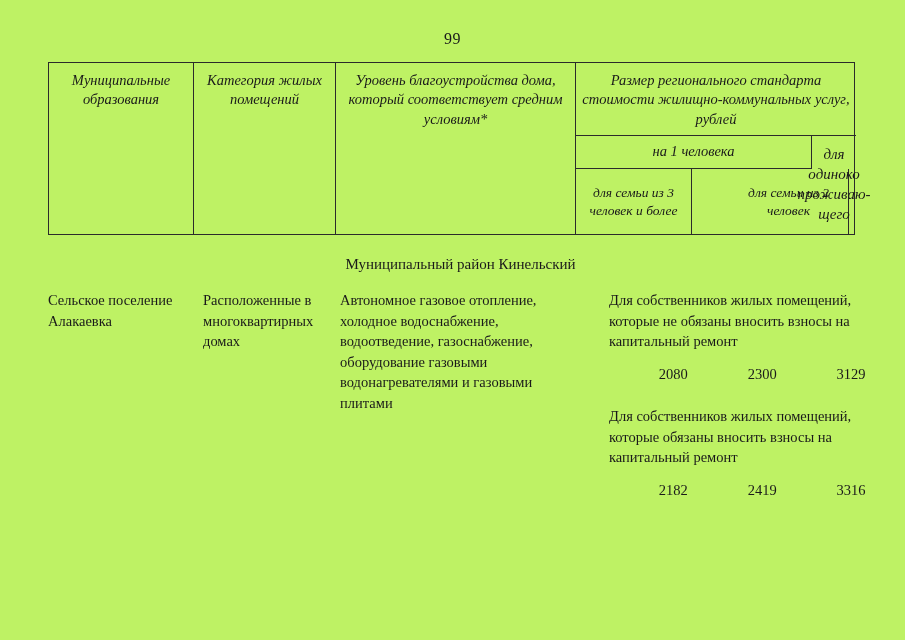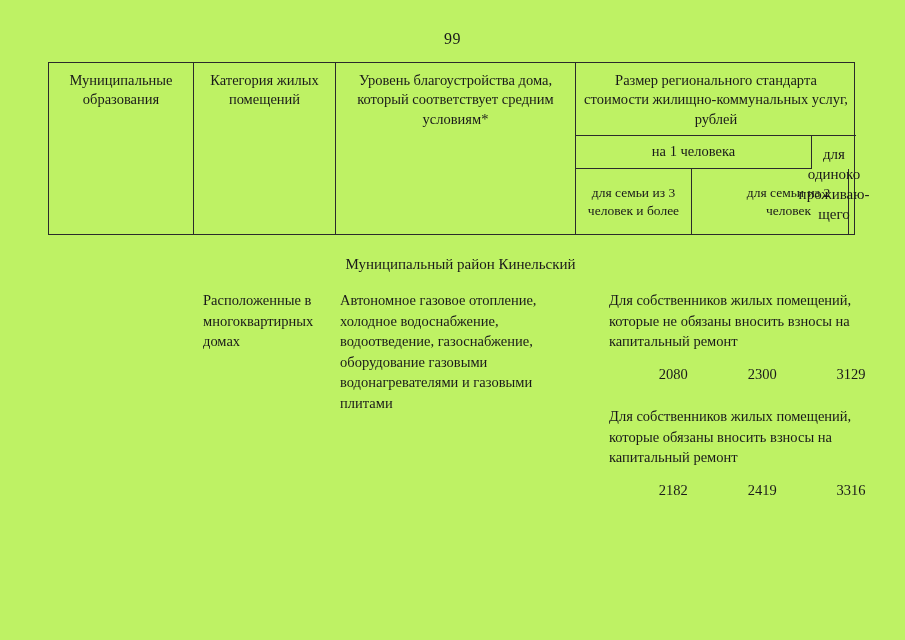--- a/index.html
+++ b/index.html
@@ -40,20 +40,21 @@
     top: 62px;
     width: 807px;
     height: 173px;
     border: 1.3px solid #2b2b2b;
     box-sizing: border-box;
   }
   .htable-inner {
     position: relative;
     width: 100%;
     height: 100%;
+    font-style: italic;
   }
   .hcell {
     position: absolute;
     box-sizing: border-box;
     display: flex;
     align-items: flex-start;
     justify-content: center;
     text-align: center;
     font-size: 14.5px;
     line-height: 1.33;
@@ -149,20 +150,21 @@
       <div class="hcell c4-alone center-v">для одиноко проживаю-щего</div>
 
     </div>
   </div>
 
   <div class="section-caption">Муниципальный район Кинельский</div>
 
   <div class="body-row">
     <div class="brow-inner">
 
+      <div class="bcell b1">Сельское поселение Алакаевка</div>
 
       <div class="bcell b3">Автономное газовое отопление, холодное водоснабжение, водоотведение, газоснабжение, оборудование газовыми водонагревателями и газовыми плитами</div>
 
       <div class="bcell b2">Расположенные в многоквартирных домах</div>
 
       <div class="bcell b4">
 
         <p class="para">Для собственников жилых помещений, которые не обязаны вносить взносы на капитальный ремонт</p>
 
         <div class="nums">

